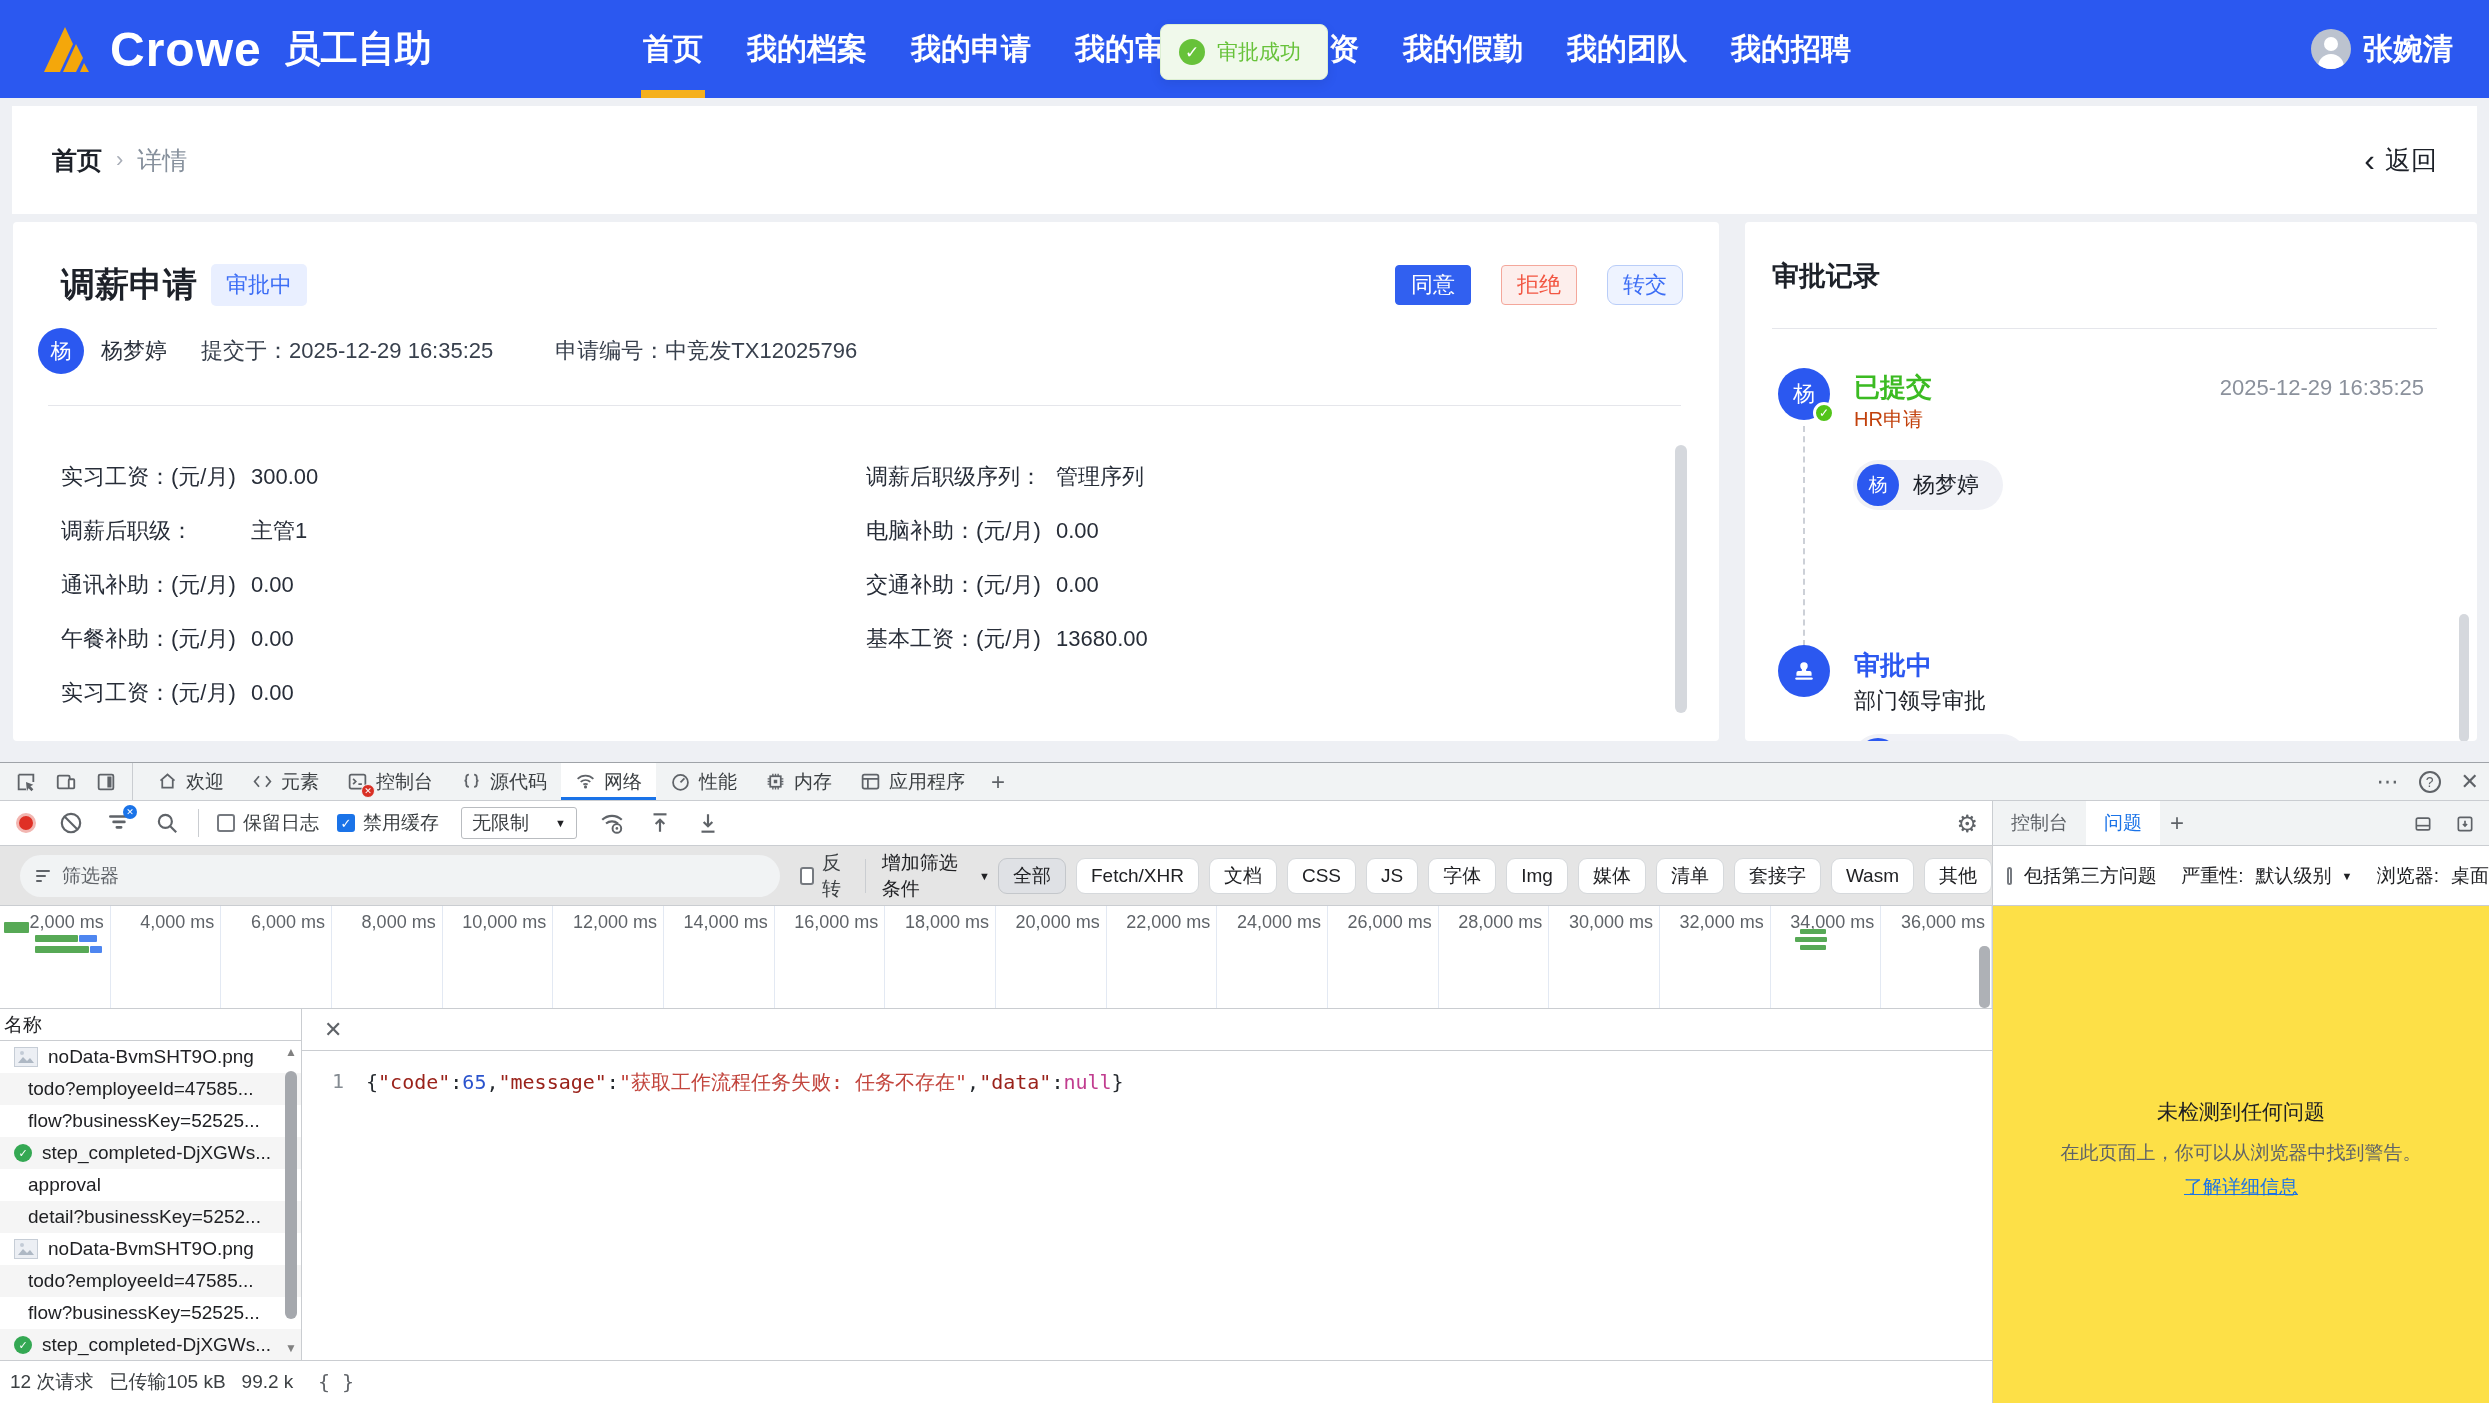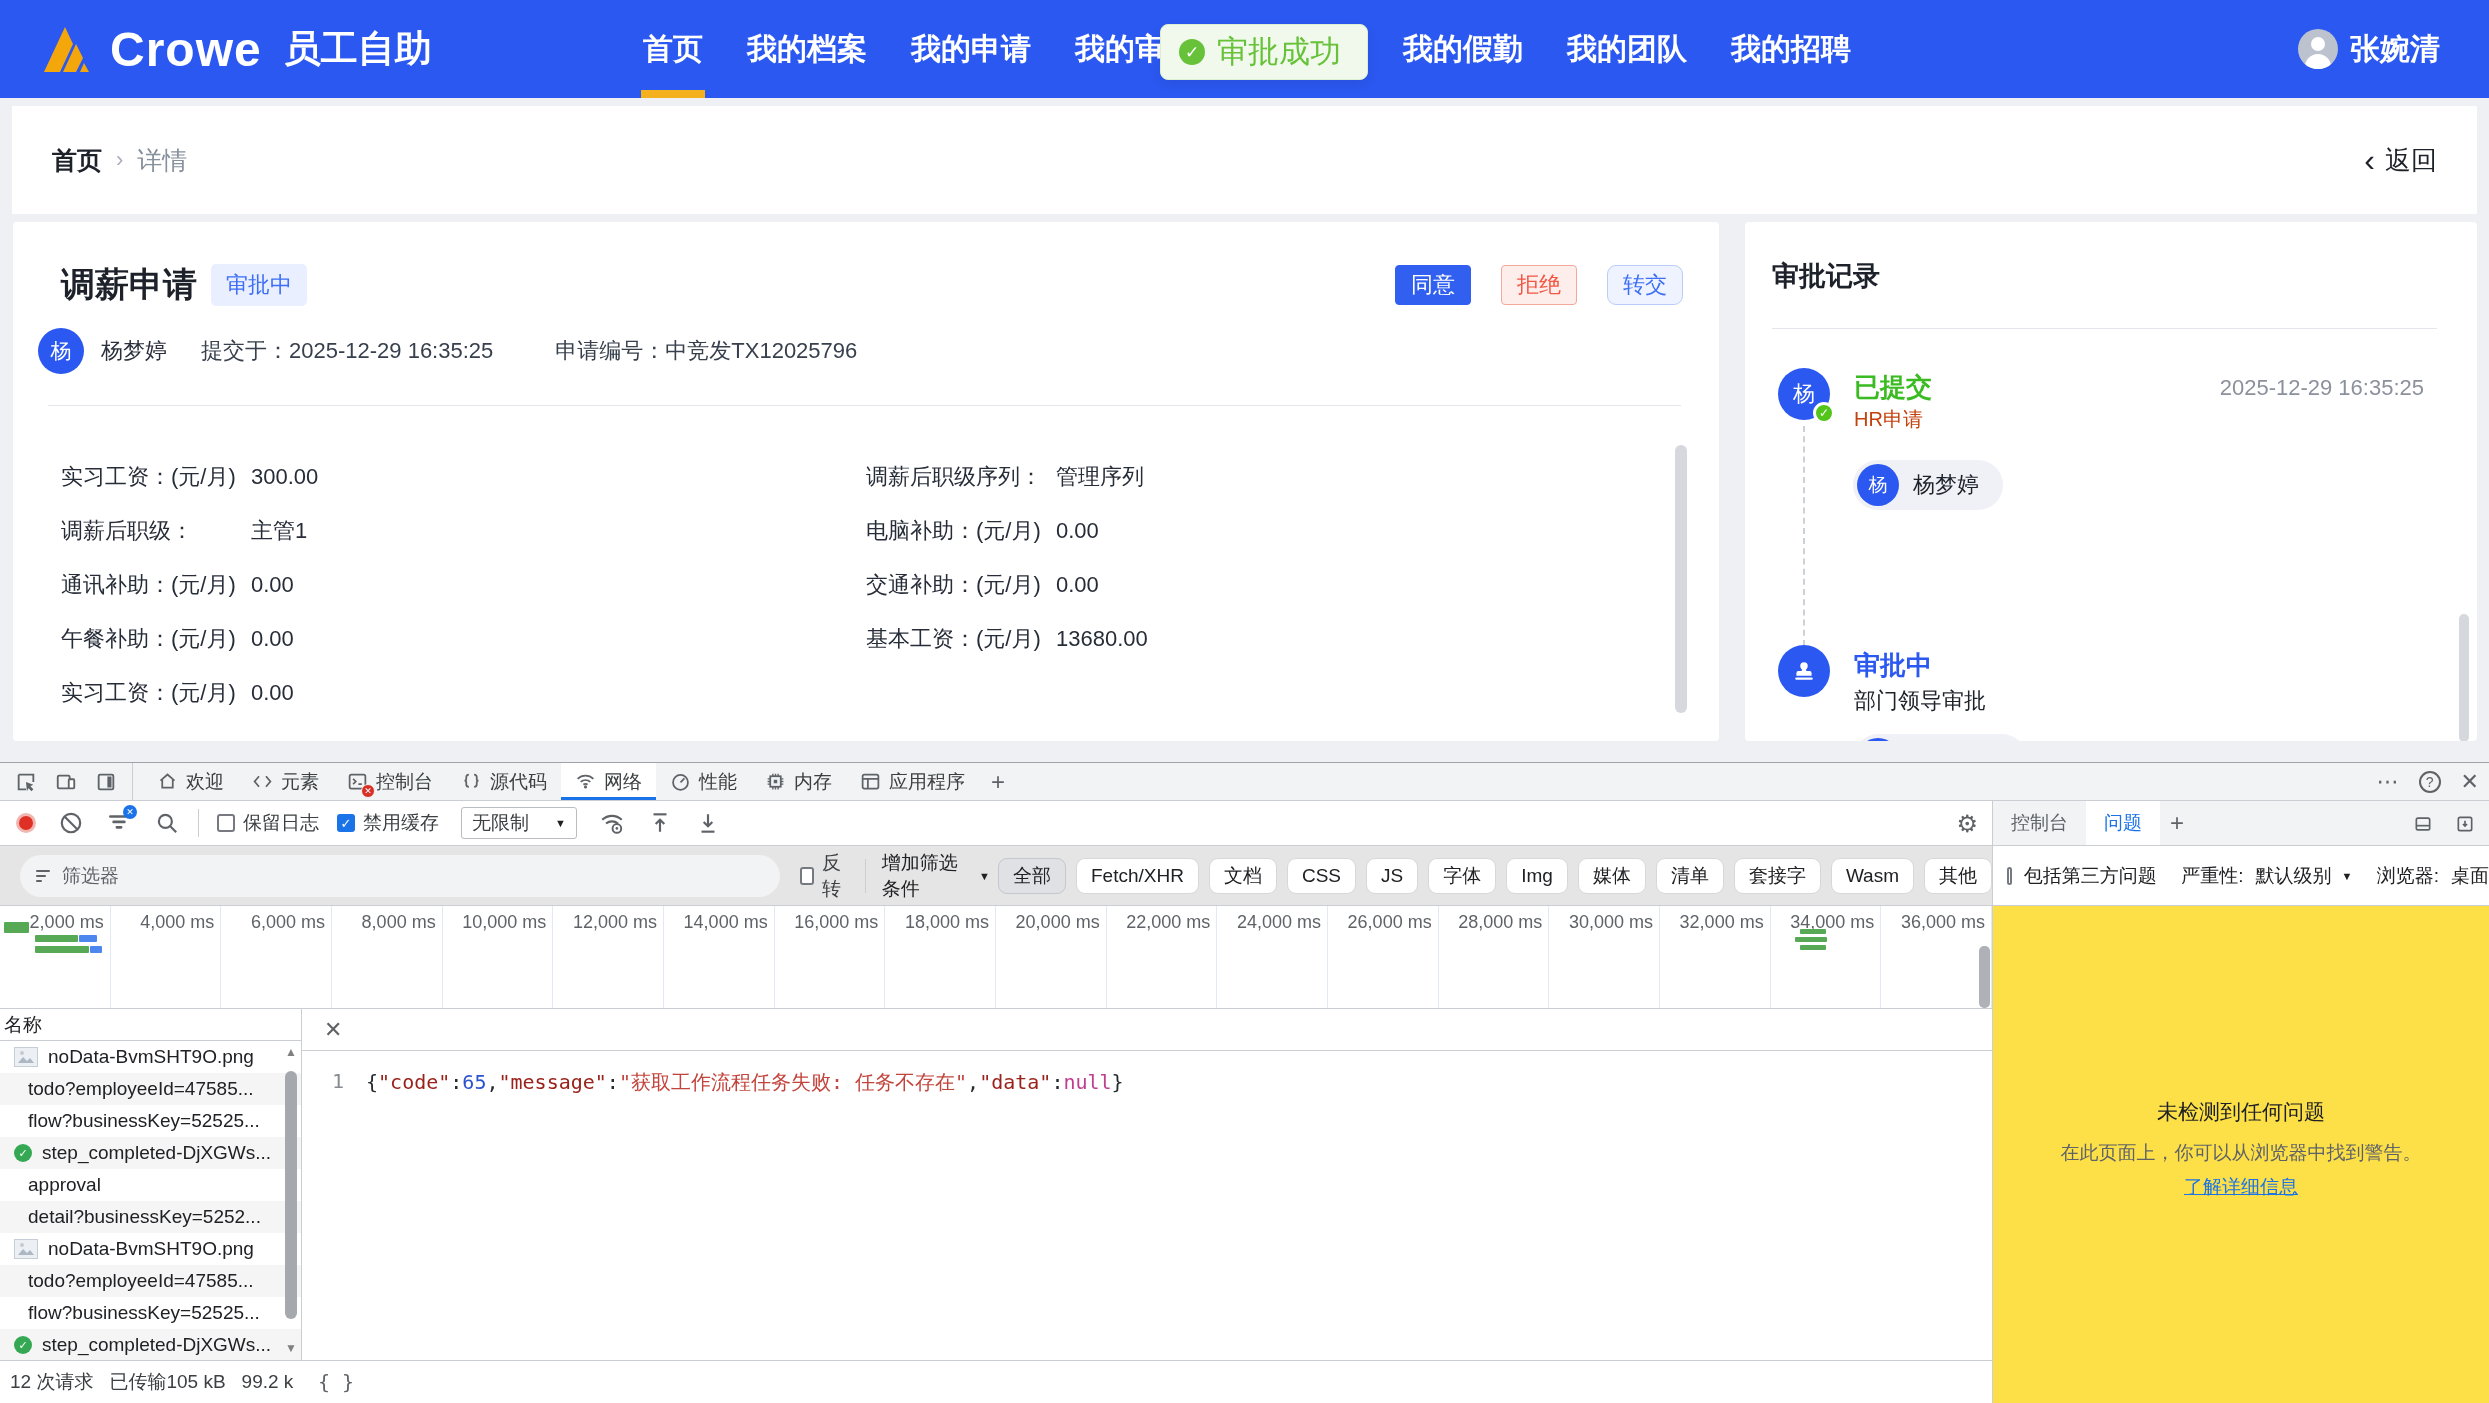--- a/index.html
+++ b/index.html
@@ -9,28 +9,28 @@
 
   
   .nav{position:absolute;left:0;top:0;width:100%;height:98px;background:#2b58f0;display:flex;align-items:center;text-align:right;}
   .brand{position:absolute;left:38px;top:0;height:98px;display:flex;align-items:center;}
   .logo{width:58px;height:58px;}
   .wordmark{margin-left:14px;color:#fff;font-size:48px;font-weight:600;letter-spacing:1px;}
   .product{margin-left:22px;color:#fff;font-size:37px;font-weight:700;}
   .nav-menu{position:absolute;left:643px;top:0;height:98px;display:flex;gap:44px;align-items:center;}
   .nav-item{position:relative;height:98px;display:flex;align-items:center;color:#fff;font-size:30px;font-weight:600;cursor:pointer;white-space:nowrap;}
   .nav-item.active::after{content:"";position:absolute;left:50%;transform:translateX(-50%);bottom:0;width:64px;height:8px;background:#f5b01e;}
-  .userbox{position:absolute;right:49px;top:0;height:98px;display:flex;align-items:center;gap:12px;}
+  .userbox{position:absolute;right:36px;top:0;height:98px;display:flex;align-items:center;gap:12px;}
   .user-avatar{width:40px;height:40px;border-radius:50%;background:#bcc3cf;position:relative;overflow:hidden;}
   .p-head{position:absolute;width:14px;height:14px;border-radius:50%;background:#fff;left:13px;top:8px;}
   .p-body{position:absolute;width:26px;height:16px;border-radius:13px 13px 0 0;background:#fff;left:7px;top:25px;}
   .username{color:#fff;font-size:30px;font-weight:700;}
   .toast{position:absolute;left:1160px;top:24px;height:56px;padding:0 26px 0 18px;background:#f0f9eb;border:1px solid #dcefd2;border-radius:8px;display:flex;align-items:center;gap:12px;box-shadow:0 4px 12px rgba(0,0,0,.08);z-index:50;}
   .toast-check{width:26px;height:26px;border-radius:50%;background:#67c23a;color:#fff;font-size:17px;display:flex;align-items:center;justify-content:center;}
-  .toast-text{color:#67c23a;font-size:31px;}
+  .toast-text{color:#67c23a;font-size:21px;}
 
   
   .crumbbar{position:absolute;left:12px;right:12px;top:106px;height:108px;background:#fff;display:flex;align-items:center;justify-content:space-between;padding:0 40px;}
   .crumbs{display:flex;align-items:center;gap:14px;font-size:25px;}
   .crumb-home{color:#1d2129;font-weight:700;cursor:pointer;}
   .crumb-sep{color:#a9aeb8;font-size:22px;}
   .crumb-cur{color:#86909c;}
   .backbtn{display:flex;align-items:center;gap:10px;font-size:26px;color:#1d2129;cursor:pointer;}
   .back-ch{font-size:32px;line-height:26px;color:#1d2129;}
 

